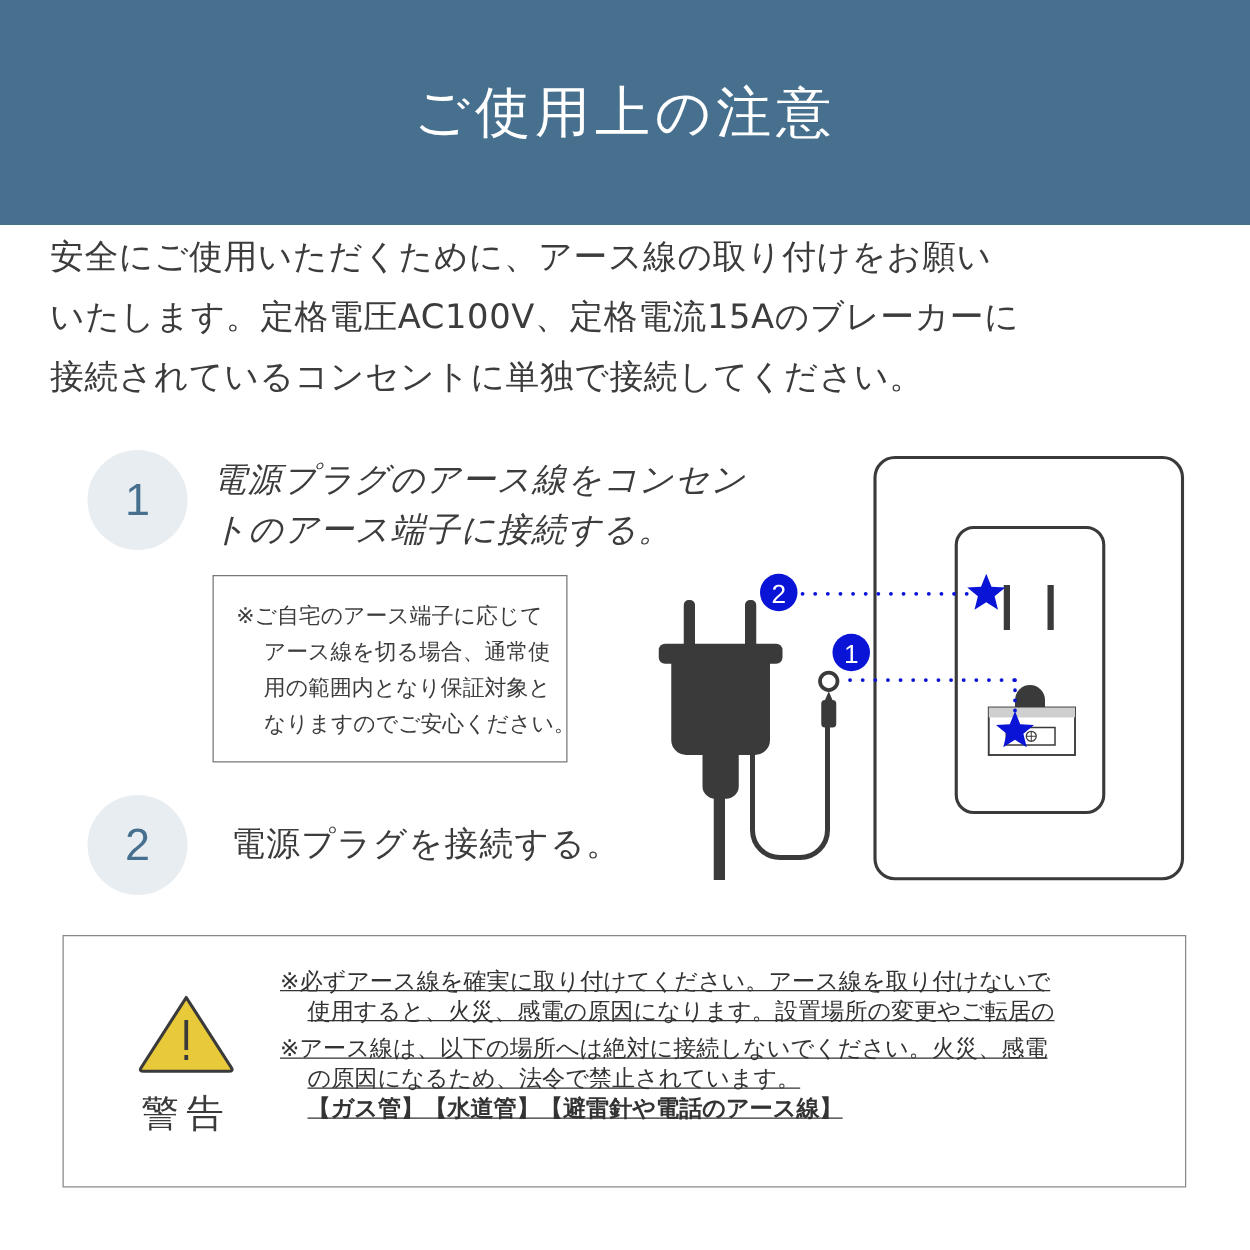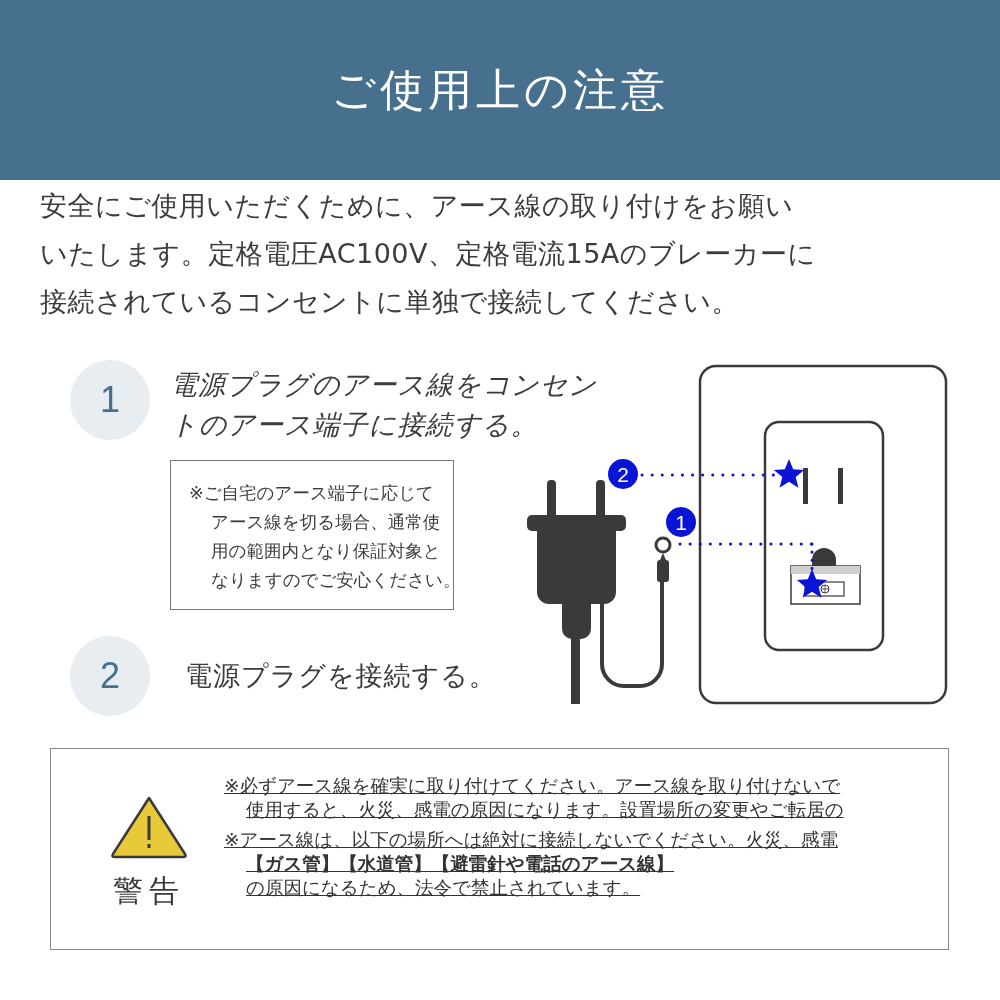--- a/index.html
+++ b/index.html
@@ -116,16 +116,16 @@
   <svg class="warn-icon" viewBox="0 0 80 66" xmlns="http://www.w3.org/2000/svg">
     <path d="M40 4 L76 60 Q78 63 74 63 L6 63 Q2 63 4 60 Z" fill="#e8c93a" stroke="#3a3a3a" stroke-width="2.5" stroke-linejoin="round"></path>
     <rect x="38.5" y="22" width="3" height="24" fill="#3a3a3a"></rect>
     <rect x="38.5" y="50" width="3" height="4" fill="#3a3a3a"></rect>
   </svg>
   <div class="warn-label">警告</div>
   <div class="warn-text">
     <div>※必ずアース線を確実に取り付けてください。アース線を取り付けないで</div>
     <div class="indent">使用すると、火災、感電の原因になります。設置場所の変更やご転居の</div>
     <div class="para2">※アース線は、以下の場所へは絶対に接続しないでください。火災、感電</div>
+    <div class="indent">の原因になるため、法令で禁止されています。</div>
     <div class="indent bold">【ガス管】【水道管】【避雷針や電話のアース線】</div>
-    <div class="indent">の原因になるため、法令で禁止されています。</div>
   </div>
 </div>
 
 </body></html>

